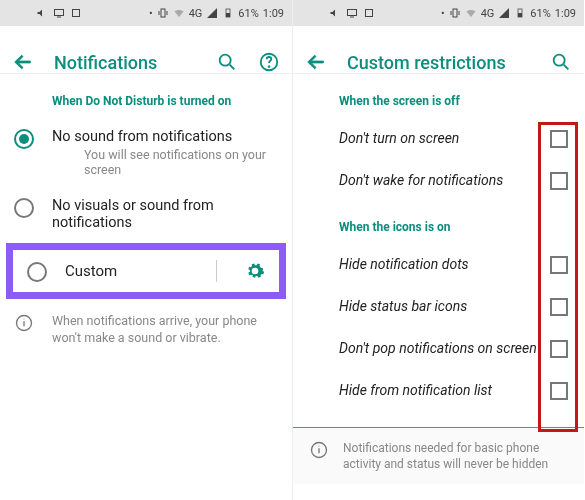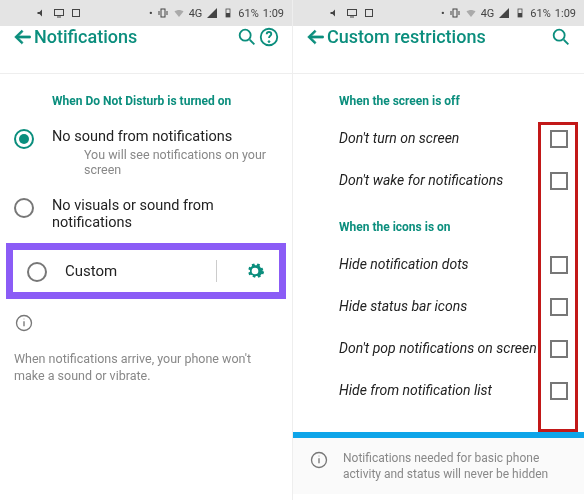--- a/index.html
+++ b/index.html
@@ -28,22 +28,23 @@
     padding: 0 8px;
     font-size: 11px;
     color: #444;
     gap: 4px;
   }
   .statusbar .left-icons { display: flex; gap: 5px; margin-right: auto; margin-left: 28px; }
   .sb-icon { width: 12px; height: 12px; fill: #444; }
   .appbar {
     height: 48px;
     display: flex;
-    align-items: flex-start;
+    align-items: flex-end;
     padding: 0 12px;
+    gap: 20px;
     border-bottom: 1px solid #eee;
   }
   .appbar .title {
     font-size: 18px;
     font-weight: 500;
     color: #0b8e7d;
     flex: 1;
   }
   .appbar svg { width: 22px; height: 22px; fill: #0b8e7d; stroke: #0b8e7d; }
   .content { padding: 10px 0 0 0; }
@@ -86,21 +87,20 @@
     margin: 2px 6px;
   }
   .custom-row .primary { flex: 1; font-size: 15px; color: #222; }
   .gear { width: 20px; height: 20px; fill: #0b8e7d; }
   .vline { width: 1px; height: 22px; background: #ccc; margin-right: 10px;}
   .info-row {
     display: flex;
     padding: 12px 14px;
     gap: 18px;
     align-items: flex-start;
-    flex-direction: column;
   }
   .info-icon { width:20px; height:20px; stroke:#777; fill:none; stroke-width:1.6; flex-shrink:0; }
   .info-text { font-size: 12.5px; color: #888; line-height: 1.35; }
   
   .check-row {
     display: flex;
     align-items: center;
     padding: 12px 16px 12px 46px;
     gap: 10px;
     font-style: italic;
@@ -114,23 +114,23 @@
   .highlight-box {
     position: absolute;
     border: 3px solid #c21818;
     pointer-events: none;
   }
   .section-label.r { padding-left: 46px; }
   .footer {
     display: flex;
     padding: 12px 16px 12px 16px;
     gap: 14px;
-    border-top: 6px solid #0ea5e9;
+    border-top: 1px solid #0ea5e9;
     position: absolute;
-    bottom: 6px; left:0; right:0;
+    bottom: 16px; left:0; right:0;
     background: #fafafa;
   }
   .footer .info-text { font-size: 12px; }
   .sb-txt { font-size: 11px; color:#444; }
 </style>
 </head>
 <body>
 
 <div class="phone">
   <div class="statusbar">

